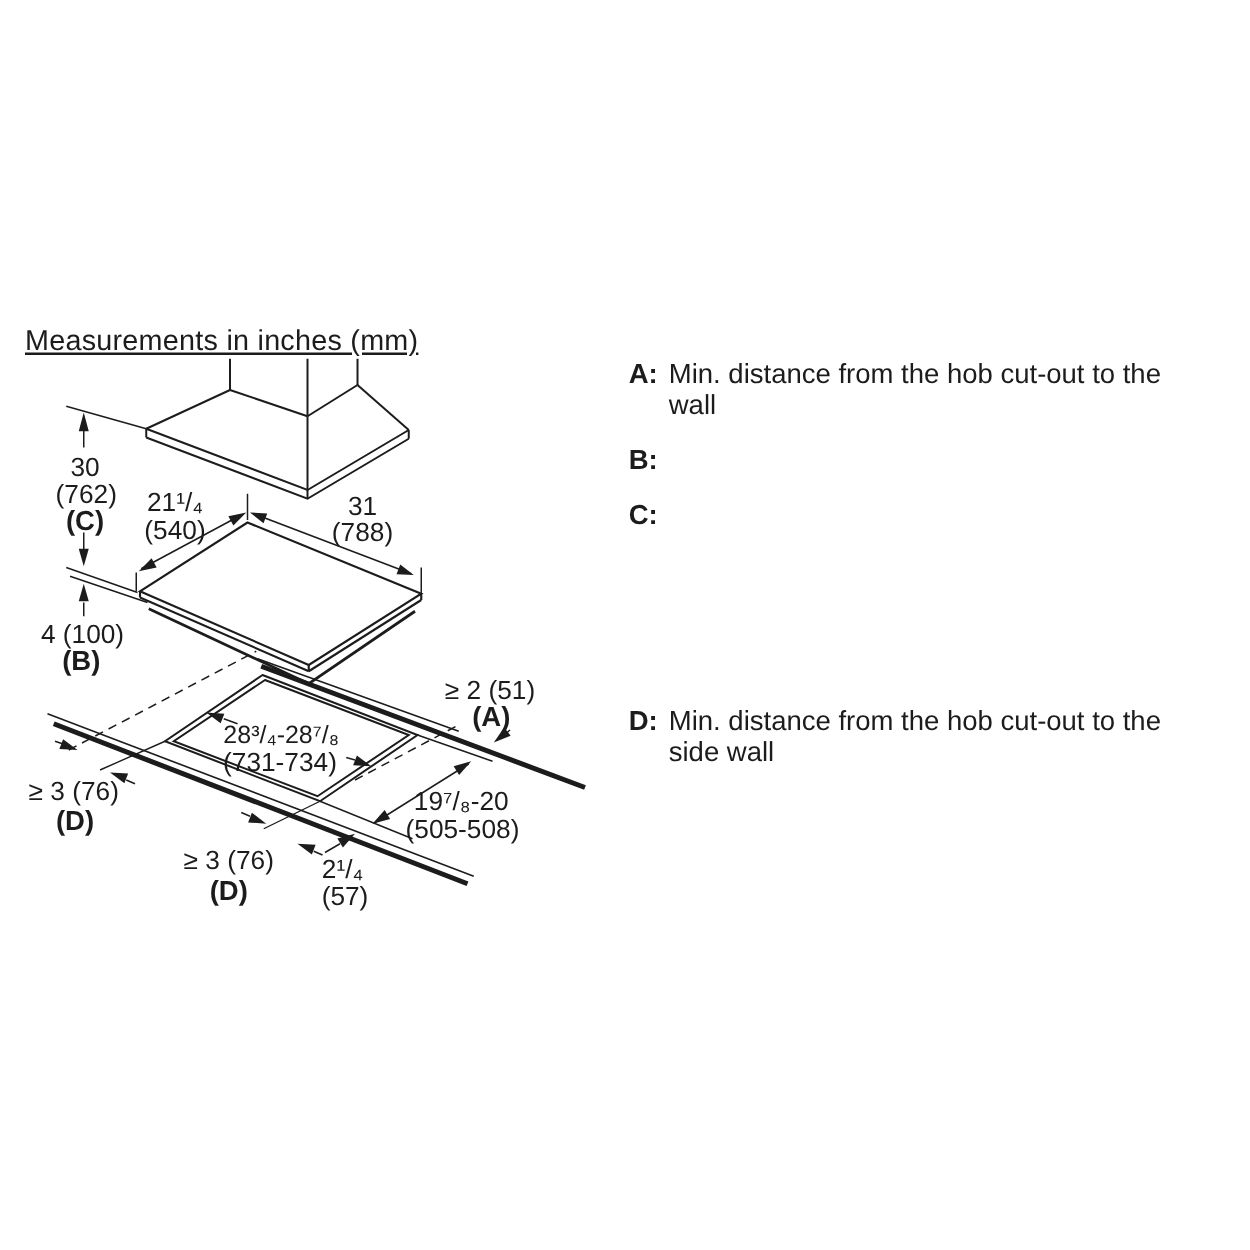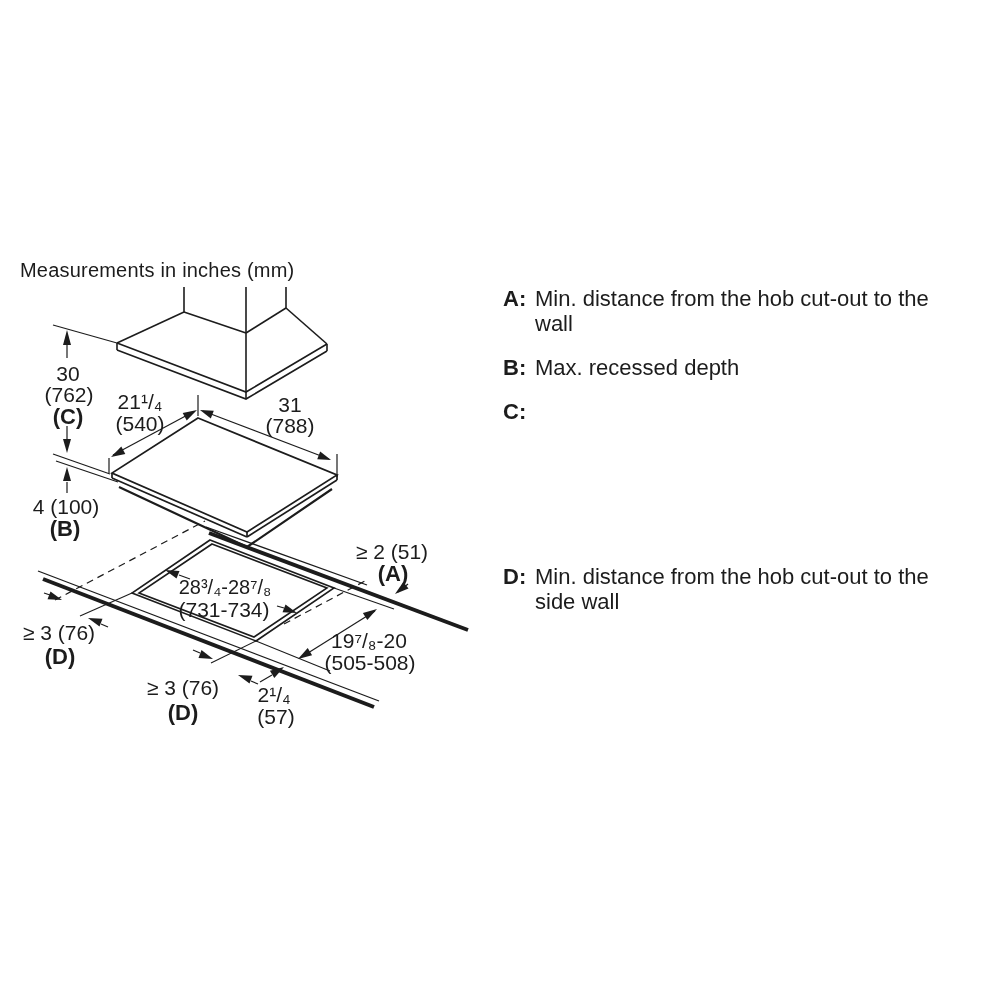--- a/index.html
+++ b/index.html
@@ -1,18 +1,18 @@
 <!DOCTYPE html>
 <html><head>
 <meta charset="utf-8">
 <style>
   html,body{margin:0;padding:0;background:#fff;}
   .stage{position:relative;width:1000px;height:1000px;background:#fff;overflow:hidden;
          font-family:"Liberation Sans","DejaVu Sans",sans-serif;color:#1c1c1c;}
-  .title{position:absolute;left:20px;top:259px;font-size:20px;letter-spacing:.2px;}
+  .title{position:absolute;left:20px;top:259px;font-size:23px;letter-spacing:.2px;text-decoration:underline;}
   svg.drawing{position:absolute;left:0;top:0;}
   svg.drawing line,svg.drawing path,svg.drawing polyline{stroke:#1c1c1c;fill:none;}
   svg.drawing polygon.fillhead{fill:#1c1c1c;stroke:none;}
   svg.drawing polygon.outline{fill:none;stroke:#1c1c1c;}
   text{fill:#1c1c1c;font-family:"Liberation Sans","DejaVu Sans",sans-serif;font-size:21px;text-anchor:middle;}
   text.key{font-size:22px;font-weight:bold;}
   text.small{font-size:20px;}
   .legend-item{position:absolute;left:503px;display:flex;width:480px;
                font-size:22px;line-height:24.5px;}
   .legend-letter{font-weight:bold;width:32px;flex:0 0 32px;}
@@ -157,21 +157,20 @@
     <text x="276" y="724">(57)</text>
   </svg>
 
   <div class="legend-item" style="top:287px">
     <span class="legend-letter">A:</span>
     <span class="legend-text">Min. distance from the hob cut-out to the
 wall</span>
   </div>
   <div class="legend-item" style="top:356px">
     <span class="legend-letter">B:</span>
-    <span class="legend-text">Max. recessed depth</span>
   </div>
   <div class="legend-item" style="top:400px">
     <span class="legend-letter">C:</span>
   </div>
   <div class="legend-item" style="top:565px">
     <span class="legend-letter">D:</span>
     <span class="legend-text">Min. distance from the hob cut-out to the
 side wall</span>
   </div>
 

